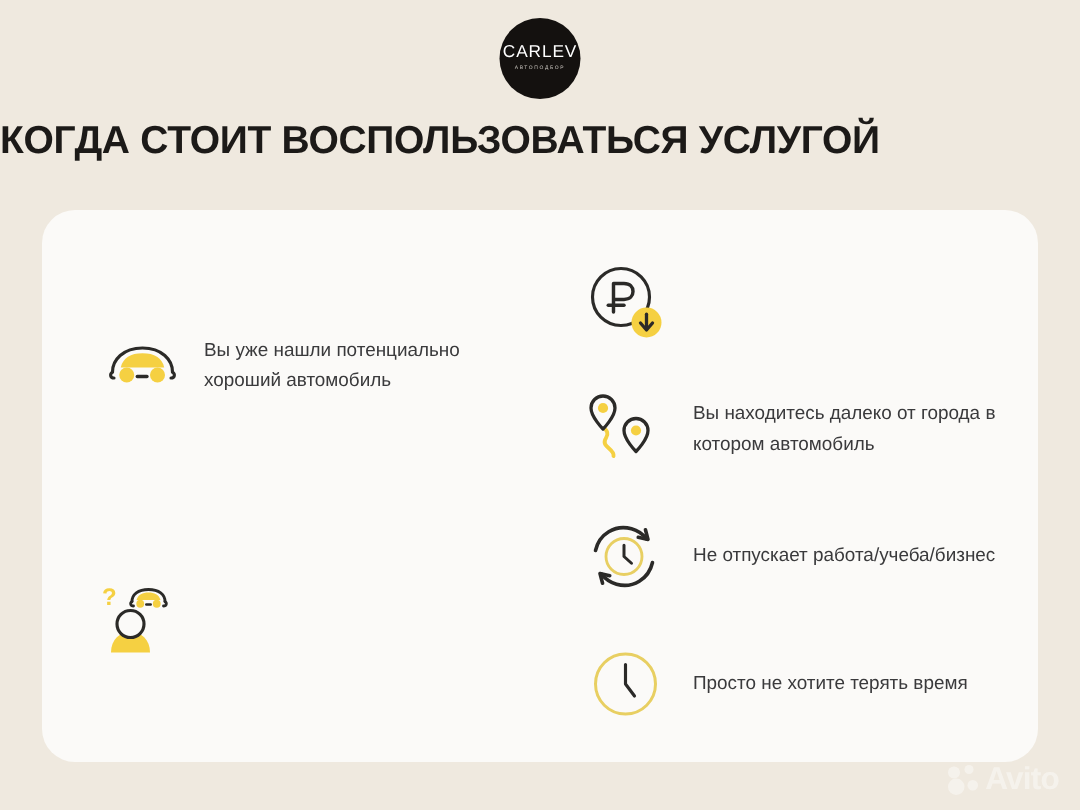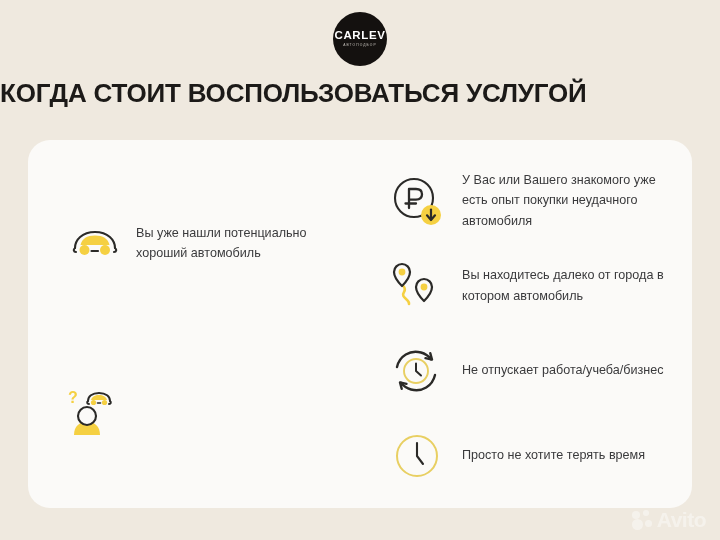--- a/index.html
+++ b/index.html
@@ -31,21 +31,21 @@
     border-radius: 50%;
     background: #14110F;
     display: flex;
     flex-direction: column;
     align-items: center;
     justify-content: center;
   }
   .logo-main {
     color: #FFFFFF;
     font-size: 11.5px;
-    font-weight: bold;
+    font-weight: normal;
     letter-spacing: 0.6px;
     line-height: 1;
   }
   .logo-sub {
     color: #C9C5BF;
     font-size: 3.3px;
     letter-spacing: 1.1px;
     margin-top: 2.5px;
     line-height: 1;
   }
@@ -200,21 +200,20 @@
         <div class="icon-box">
           <svg width="54" height="54" viewBox="0 0 54 54">
             <circle cx="24" cy="24" r="19" fill="none" stroke="#2B2A28" stroke-width="2.1"></circle>
             <path d="M19 34 L19 15 L26 15 C30 15 32 17.3 32 20.3 C32 23.3 30 25.6 26 25.6 L19 25.6" fill="none" stroke="#2B2A28" stroke-width="2.3" stroke-linecap="round" stroke-linejoin="round"></path>
             <line x1="15.5" y1="29.5" x2="26" y2="29.5" stroke="#2B2A28" stroke-width="2.3" stroke-linecap="round"></line>
             <circle cx="41" cy="41" r="10" fill="#F5D042"></circle>
             <line x1="41" y1="35.5" x2="41" y2="45" stroke="#2B2A28" stroke-width="2.2" stroke-linecap="round"></line>
             <path d="M37 41.3 L41 46 L45 41.3" fill="none" stroke="#2B2A28" stroke-width="2.2" stroke-linecap="round" stroke-linejoin="round"></path>
           </svg>
         </div>
-        <div class="row-text">У Вас или Вашего знакомого уже есть опыт покупки неудачного автомобиля</div>
       </div>
 
       <div class="row">
         <div class="icon-box">
           <svg width="58" height="54" viewBox="0 0 58 54">
             <path d="M14 20 C10 26 20 27 16 33 C12 39 22 40 21 45" fill="none" stroke="#F5D042" stroke-width="2.6" stroke-linecap="round"></path>
             <path d="M14 5 C18.4 5 22 8.6 22 13 C22 19 14 27 14 27 C14 27 6 19 6 13 C6 8.6 9.6 5 14 5 Z" fill="#FBFAF8" stroke="#2B2A28" stroke-width="2.2" stroke-linejoin="round"></path>
             <circle cx="14" cy="13" r="3.4" fill="#F5D042"></circle>
             <path d="M36 20 C40.4 20 44 23.6 44 28 C44 34 36 42 36 42 C36 42 28 34 28 28 C28 23.6 31.6 20 36 20 Z" fill="#FBFAF8" stroke="#2B2A28" stroke-width="2.2" stroke-linejoin="round"></path>
             <circle cx="36" cy="28" r="3.4" fill="#F5D042"></circle>

